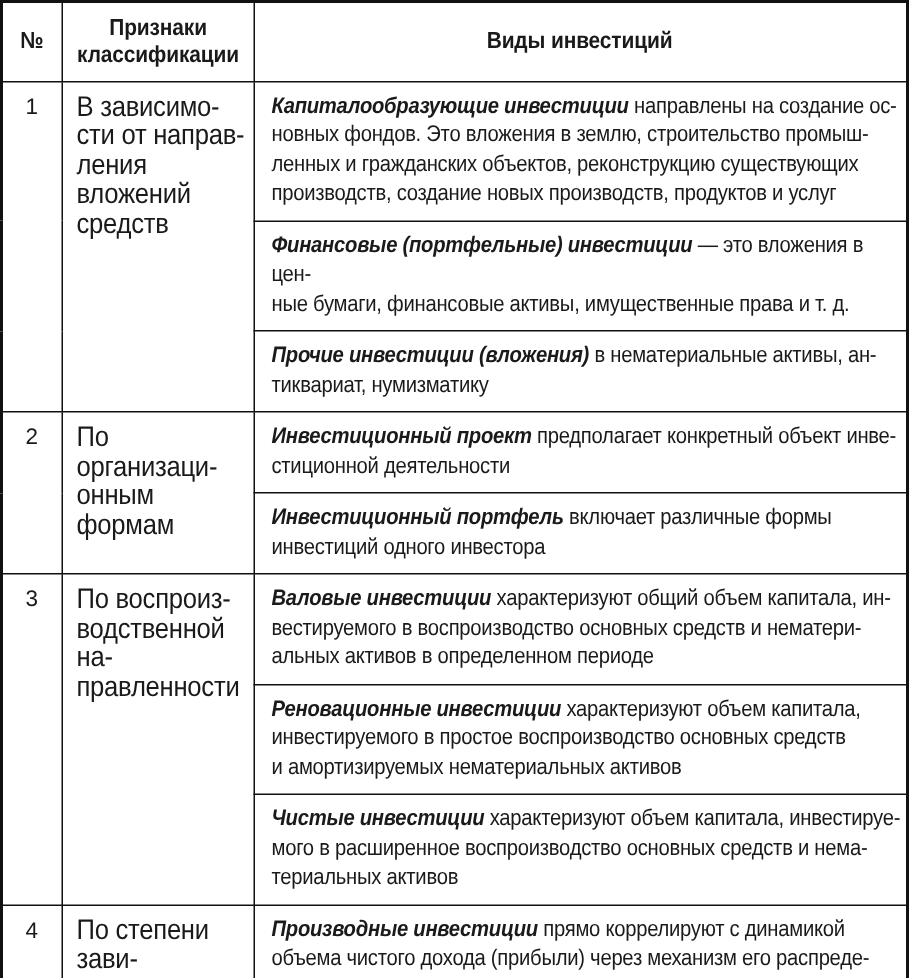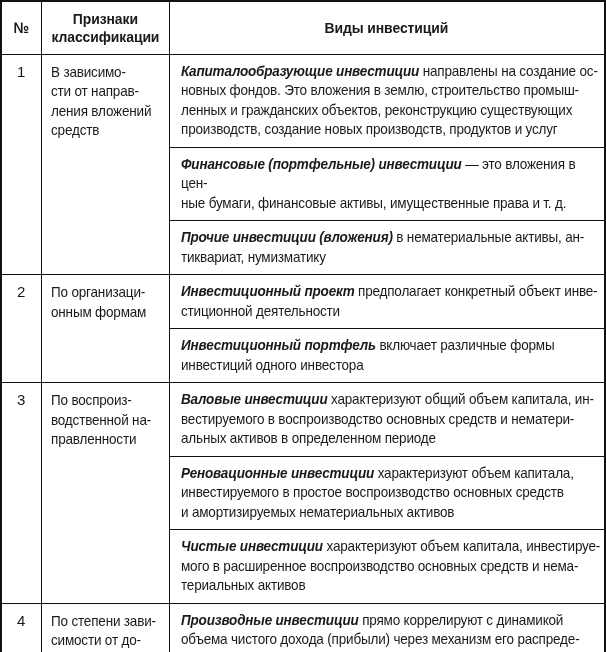--- a/index.html
+++ b/index.html
@@ -42,21 +42,21 @@
   }
   td.num {
     text-align: center;
     vertical-align: top;
     padding-top: 8px;
     font-size: 15px;
   }
   td.crit {
     vertical-align: top;
     padding: 7px 2px 7px 9px;
-    font-size: 15px;
+    font-size: 19px;
     line-height: 19.5px;
   }
   td.content {
     vertical-align: top;
     padding: 6px 4px 8px 11px;
     font-size: 15px;
     line-height: 19.5px;
   }
   
   .cnd {

